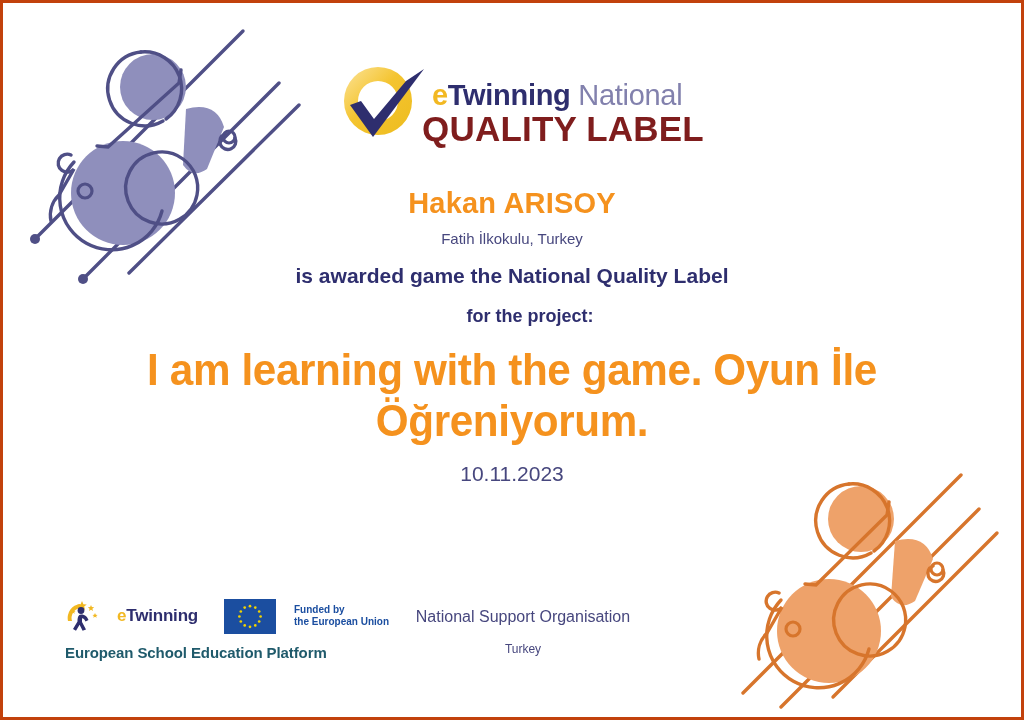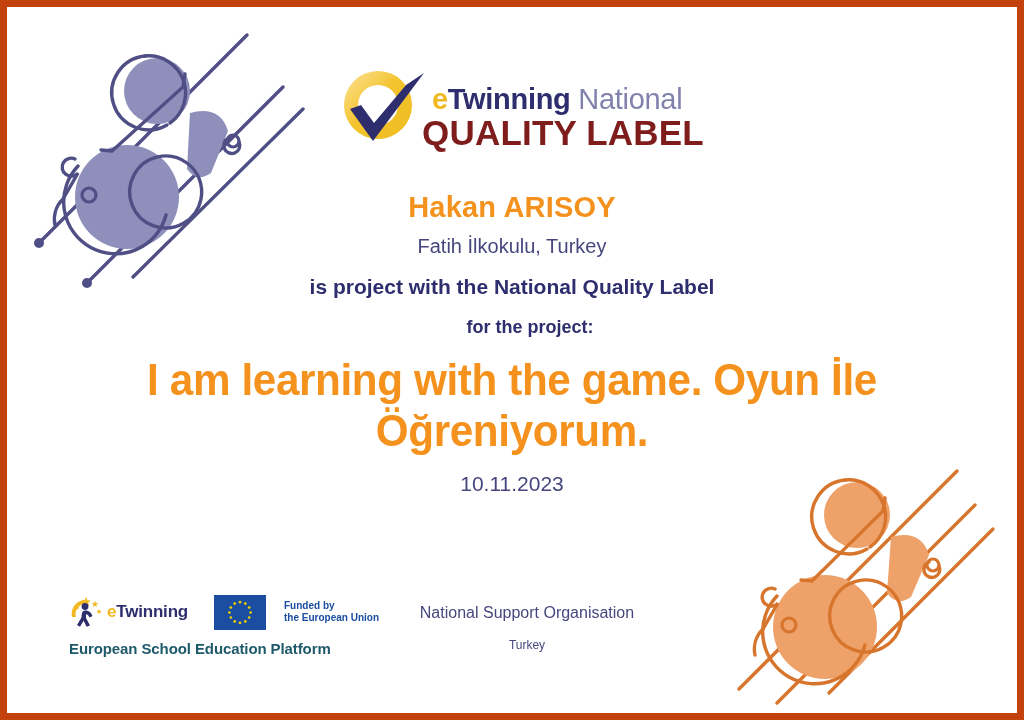--- a/index.html
+++ b/index.html
@@ -10,21 +10,21 @@
   body {
     font-family: "Liberation Sans", sans-serif;
   }
   #certificate {
     position: relative;
     width: 1024px;
     height: 720px;
     background: #ffffff;
     overflow: hidden;
     box-sizing: border-box;
-    border: 7px solid #c2410c;
+    border: 3px solid #c2410c;
   }
 
   
   .deco {
     position: absolute;
     pointer-events: none;
   }
   .deco-tl {
     left: 8px;
     top: 6px;
@@ -105,21 +105,21 @@
   .recipient-name {
     color: #F5921E;
     font-size: 29px;
     font-weight: 700;
     letter-spacing: 0.2px;
     line-height: 1.3;
     margin: 0 0 6px 0;
   }
   .recipient-school {
     color: #47477E;
-    font-size: 20px;
+    font-size: 15px;
     font-weight: 400;
     line-height: 1.35;
     margin: 0 0 12px 0;
   }
   .awarded-line {
     color: #2E2E6E;
     font-size: 21px;
     font-weight: 700;
     line-height: 1.4;
     margin: 0 0 14px 0;
@@ -160,21 +160,21 @@
   }
   .footer-logos-row {
     display: flex;
     align-items: center;
     gap: 26px;
     height: 36px;
   }
   .etw-logo {
     display: flex;
     align-items: center;
-    gap: 4px;
+    gap: 18px;
     text-align: right;
   }
   .etw-mark {
     width: 34px;
     height: 30px;
     flex: 0 0 34px;
   }
   .etw-word {
     font-size: 17px;
     font-weight: 600;
@@ -278,21 +278,21 @@
       <div class="logo-line1">
         <span class="lg-e">e</span><span class="lg-tw">Twinning</span><span class="lg-nat"> National</span>
       </div>
       <div class="logo-line2">QUALITY LABEL</div>
     </div>
   </div>
 
   <div class="body-text">
     <div class="recipient-name">Hakan ARISOY</div>
     <div class="recipient-school">Fatih İlkokulu, Turkey</div>
-    <div class="awarded-line">is project with the National Quality Label</div>
+    <div class="awarded-line">is awarded game the National Quality Label</div>
     <div class="for-project">for the project:</div>
     <div class="project-title">I am learning with the game. Oyun İle Öğreniyorum.</div>
     <div class="award-date">10.11.2023</div>
   </div>
 
   <div class="footer-left">
     <div class="footer-logos-row">
       <div class="etw-logo">
         <svg class="etw-mark" viewBox="0 0 34 30">
           <g fill="#F2B822">

